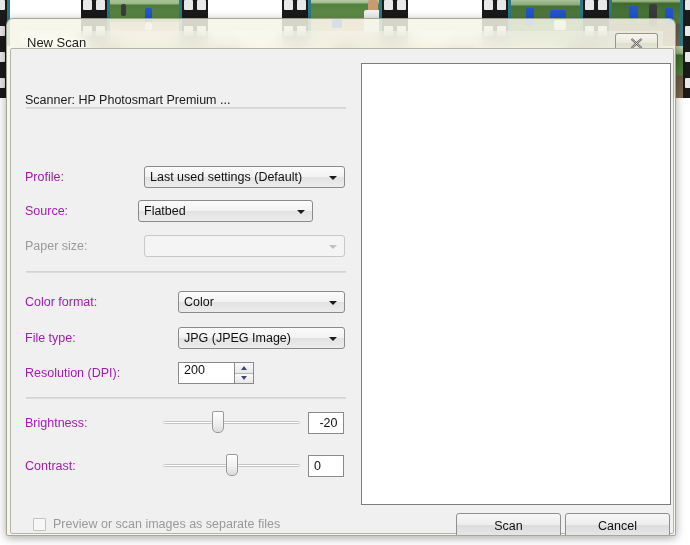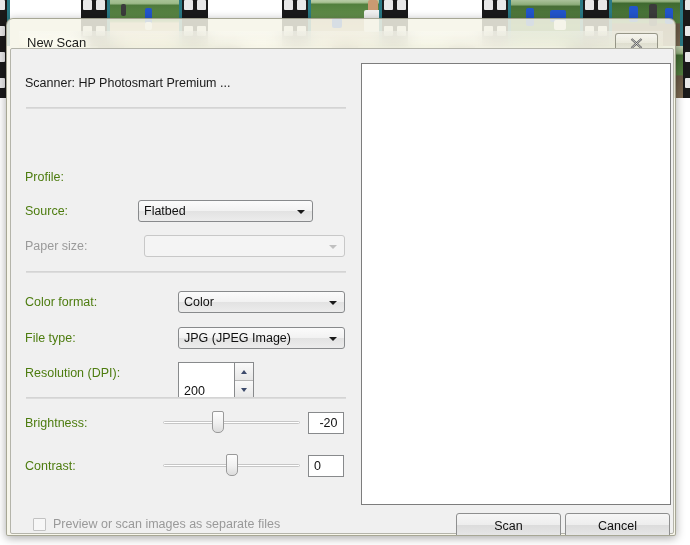--- a/index.html
+++ b/index.html
@@ -198,36 +198,36 @@
   .row {
     position: absolute;
     left: 14px;
     width: 320px;
     height: 22px;
     display: flex;
     align-items: center;
   }
   .lbl {
     font-size: 12.5px;
-    color: #4d7c0f;
+    color: #a21caf;
     white-space: nowrap;
   }
   .lbl.disabled { color: #9a9a9a; }
 
   .sep {
     position: absolute;
     left: 15px;
     width: 320px;
     height: 1px;
     background: #dcdcdc;
     border-top: 1px solid #d4d4d4;
   }
 
   
-  #scanner-row { top: 23px; }
+  #scanner-row { top: 40px; }
   #scanner-label { font-size: 12.5px; color: #1a1a1a; }
   #change-button {
     position: absolute;
     left: 230px;
     top: 20px;
     width: 104px;
     height: 25px;
     box-sizing: border-box;
     border: 1px solid #8e8f8f;
     border-radius: 3px;
@@ -268,26 +268,26 @@
     border-top: 4px solid #1a1a1a;
   }
   .combo.disabled .caret { border-top-color: #c0c0c0; }
 
   
   #spinner {
     position: absolute;
     left: 167px;
     top: 313px;
     width: 76px;
-    height: 37px;
+    height: 22px;
     box-sizing: border-box;
     border: 1px solid #888a8c;
     background: #ffffff;
     display: flex;
-    align-items: flex-end;
+    align-items: flex-start;
   }
   #spinner-value {
     padding-left: 5px;
     font-size: 12.5px;
     color: #101010;
   }
   #spin-btns {
     position: absolute;
     right: 0; top: 0;
     width: 18px;
@@ -542,20 +542,24 @@
       <div id="settings-panel">
 
         <div class="row" id="scanner-row">
           <span id="scanner-label" class="lbl">Scanner: HP Photosmart Premium ...</span>
         </div>
 
         <div class="sep" style="top:58px;"></div>
 
         <div class="row" style="top:117px;">
           <span class="lbl">Profile:</span>
+        </div>
+        <div class="combo" style="left:133px; top:117px; width:201px;">
+          <span>Last used settings (Default)</span>
+          <span class="caret"></span>
         </div>
 
         <div class="row" style="top:151px;">
           <span class="lbl">Source:</span>
         </div>
         <div class="combo" style="left:127px; top:151px; width:175px;">
           <span>Flatbed</span>
           <span class="caret"></span>
         </div>
 

